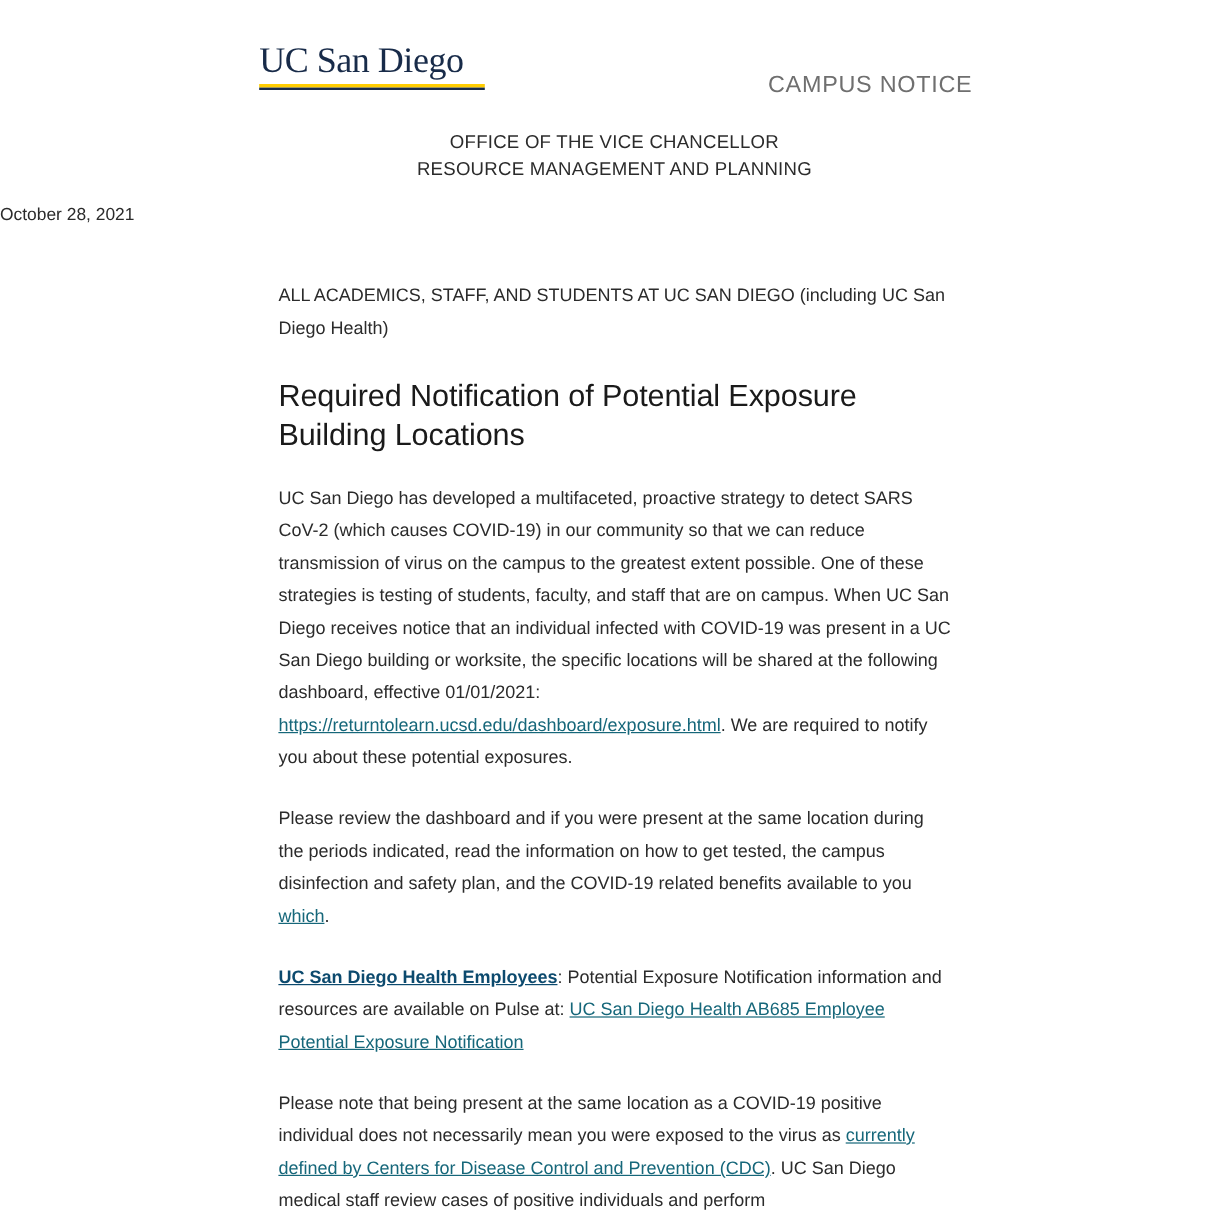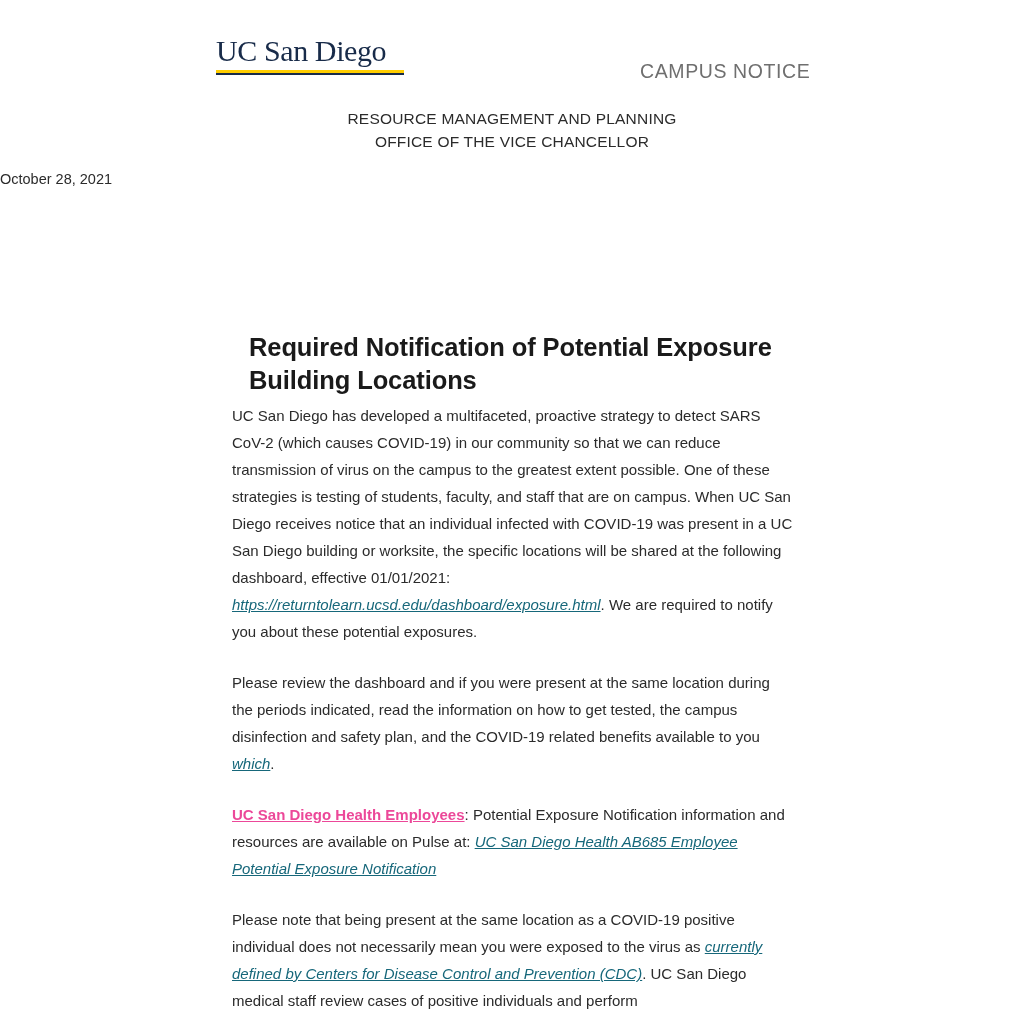--- a/index.html
+++ b/index.html
@@ -95,24 +95,24 @@
     font-size: 15px;
     line-height: 26.5px;
     color: #2b2b2b;
   }
 
   h1.title {
     position: absolute;
     left: 232px;
     top: 206px;
     width: 540px;
-    margin: 17px;
+    margin: 0;
     font-size: 25.5px;
     line-height: 33px;
-    font-weight: 700;
+    font-weight: 400;
     color: #1a1a1a;
     letter-spacing: -0.1px;
   }
 
   .body-text {
     position: absolute;
     left: 232px;
     top: 294px;
     width: 562px;
     font-size: 15px;
@@ -121,51 +121,51 @@
   }
   .body-text p {
     margin: 0 0 24px 0;
   }
   .body-text p.tight {
     margin-bottom: 17px;
   }
   a.link {
     color: #16677a;
     text-decoration: underline;
-    font-style: italic;
   }
   .bold-ul {
     font-weight: bold;
     text-decoration: underline;
-    color: #ec4899;
+    color: #0c4a6e;
   }
 </style>
 </head>
 <body>
 
 <div class="page">
 
   <div class="header">
     <div class="logo">
       <div class="logo-text">UC San Diego</div>
       <div class="logo-rule-gold"></div>
       <div class="logo-rule-blue"></div>
     </div>
     <div class="campus-notice">CAMPUS NOTICE</div>
   </div>
 
   <div class="content">
 
     <div class="office-block">
+      <div>OFFICE OF THE VICE CHANCELLOR</div>
       <div>RESOURCE MANAGEMENT AND PLANNING</div>
-      <div>OFFICE OF THE VICE CHANCELLOR</div>
     </div>
 
     <div class="date-line">October 28, 2021</div>
 
+    <div class="audience">ALL ACADEMICS, STAFF, AND STUDENTS AT UC SAN DIEGO (including UC San Diego Health)</div>
 
     <h1 class="title">Required Notification of Potential Exposure Building Locations</h1>
 
     <div class="body-text">
 
       <p><span>UC San Diego has developed a multifaceted, proactive strategy to detect SARS CoV-2 (which causes COVID-19) in our community so that we can reduce transmission of virus on the campus to the greatest extent possible. One of these strategies is testing of students, faculty, and staff that are on campus. When UC San Diego receives notice that an individual infected with COVID-19 was present in a UC San Diego building or worksite, the specific locations will be shared at the following dashboard, effective 01/01/2021: </span><a class="link" href="#">https://returntolearn.ucsd.edu/dashboard/exposure.html</a><span>. We are required to notify you about these potential exposures.</span></p>
 
       <p><span>Please review the dashboard and if you were present at the same location during the periods indicated, read the information on how to get tested, the campus disinfection and safety plan, and the COVID-19 related benefits available to you </span><a class="link" href="#">which</a><span>.</span></p>
 
       <p><span class="bold-ul">UC San Diego Health Employees</span><span>: Potential Exposure Notification information and resources are available on Pulse at: </span><a class="link" href="#">UC San Diego Health AB685 Employee Potential Exposure Notification</a></p>

